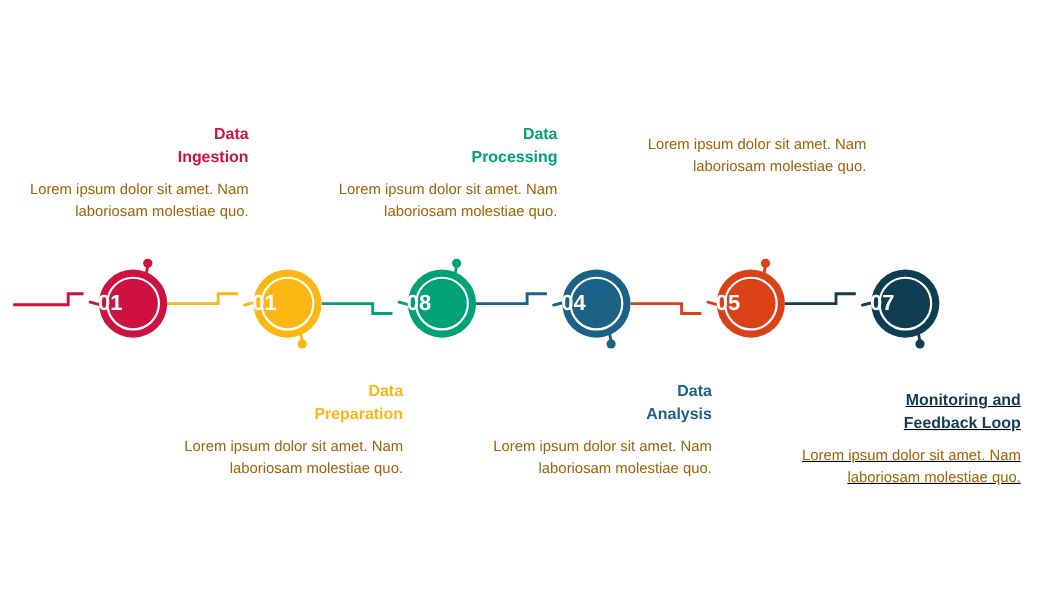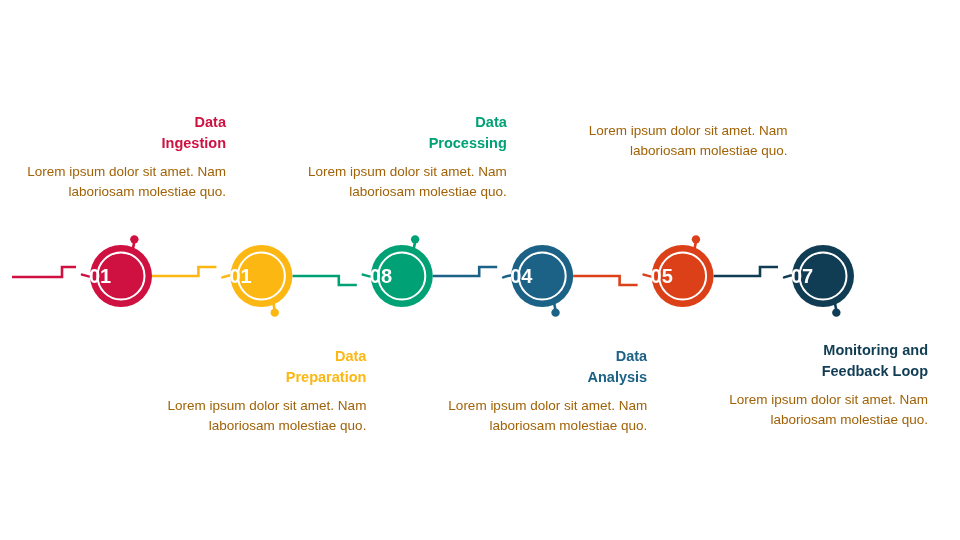--- a/index.html
+++ b/index.html
@@ -152,19 +152,19 @@
         <p class="step-heading" style="color: rgb(0, 161, 117);">Data<br>Processing</p>
         <p class="step-body">Lorem ipsum dolor sit amet. Nam laboriosam molestiae quo.</p>
       </div>
       <div class="step-text" style="left: 437.2px; top: 346px;">
         <p class="step-heading" style="color: rgb(28, 98, 134);">Data<br>Analysis</p>
         <p class="step-body">Lorem ipsum dolor sit amet. Nam laboriosam molestiae quo.</p>
       </div>
       <div class="step-text" style="left: 577.6px; top: 112px;">
         <p class="step-body">Lorem ipsum dolor sit amet. Nam laboriosam molestiae quo.</p>
       </div>
-      <div class="step-text" style="left: 718px; top: 340px;">
+      <div class="step-text" style="left: 718px; top: 354px; text-decoration: underline;">
         <p class="step-heading" style="color: rgb(16, 61, 83);">Monitoring and<br>Feedback Loop</p>
         <p class="step-body">Lorem ipsum dolor sit amet. Nam laboriosam molestiae quo.</p>
       </div>
     </div>
 
 </div>
 
 </body></html>

